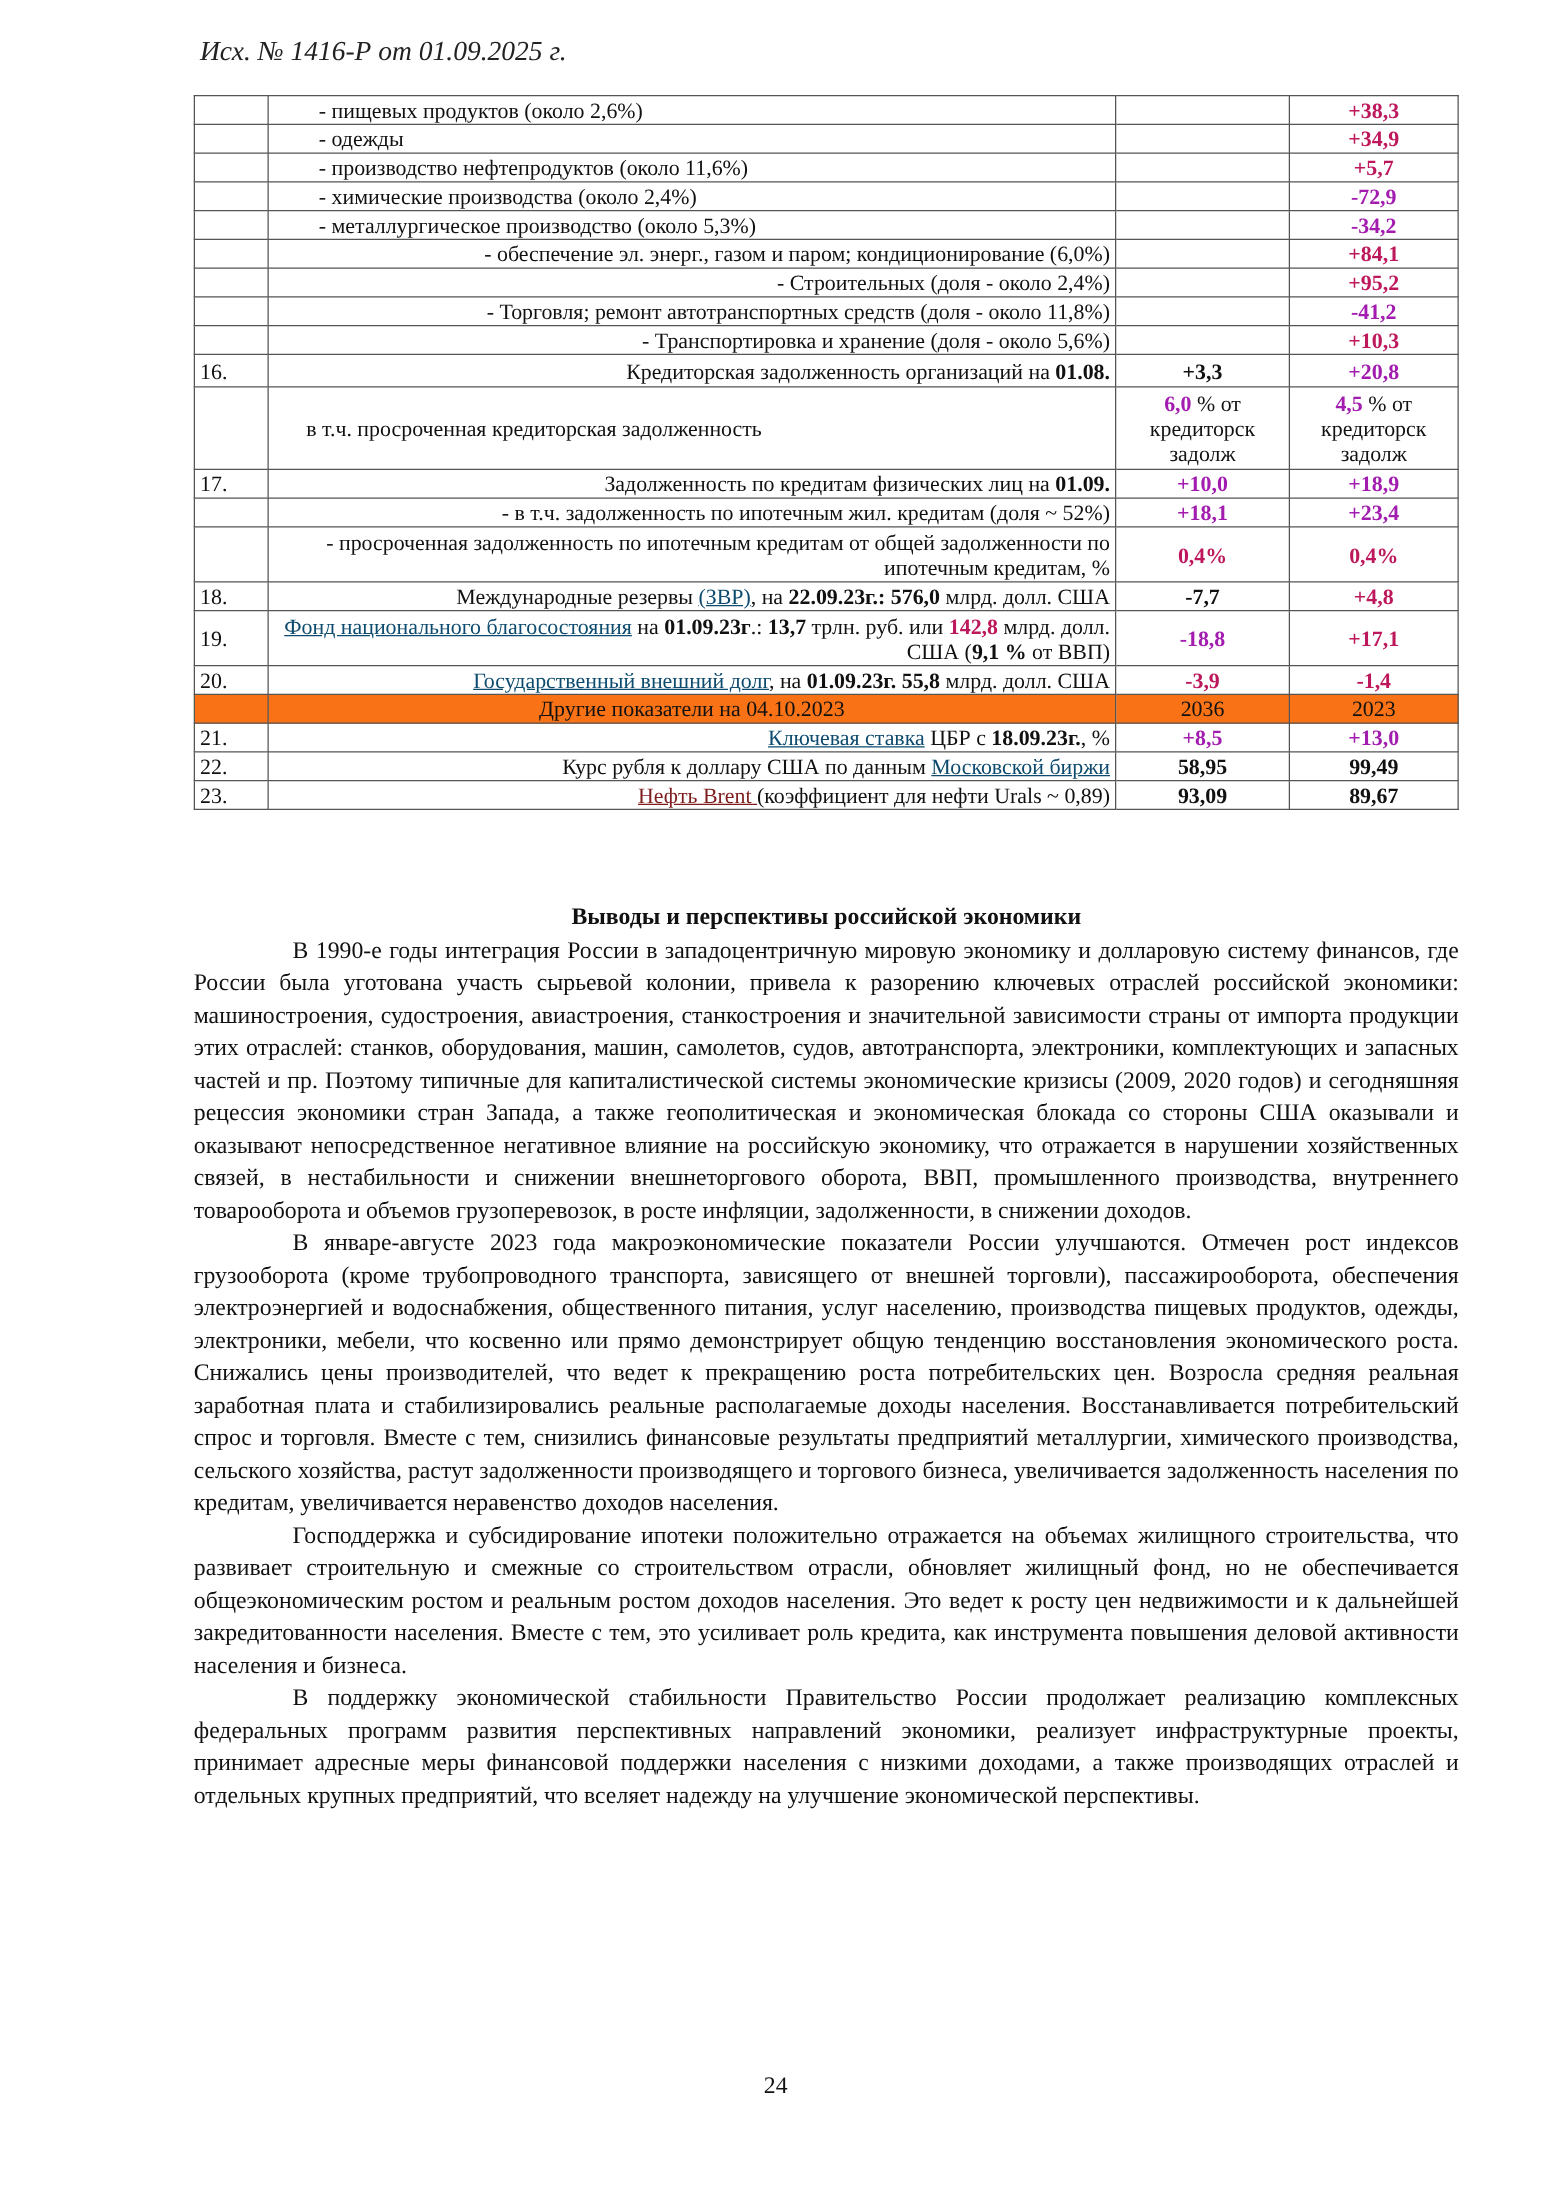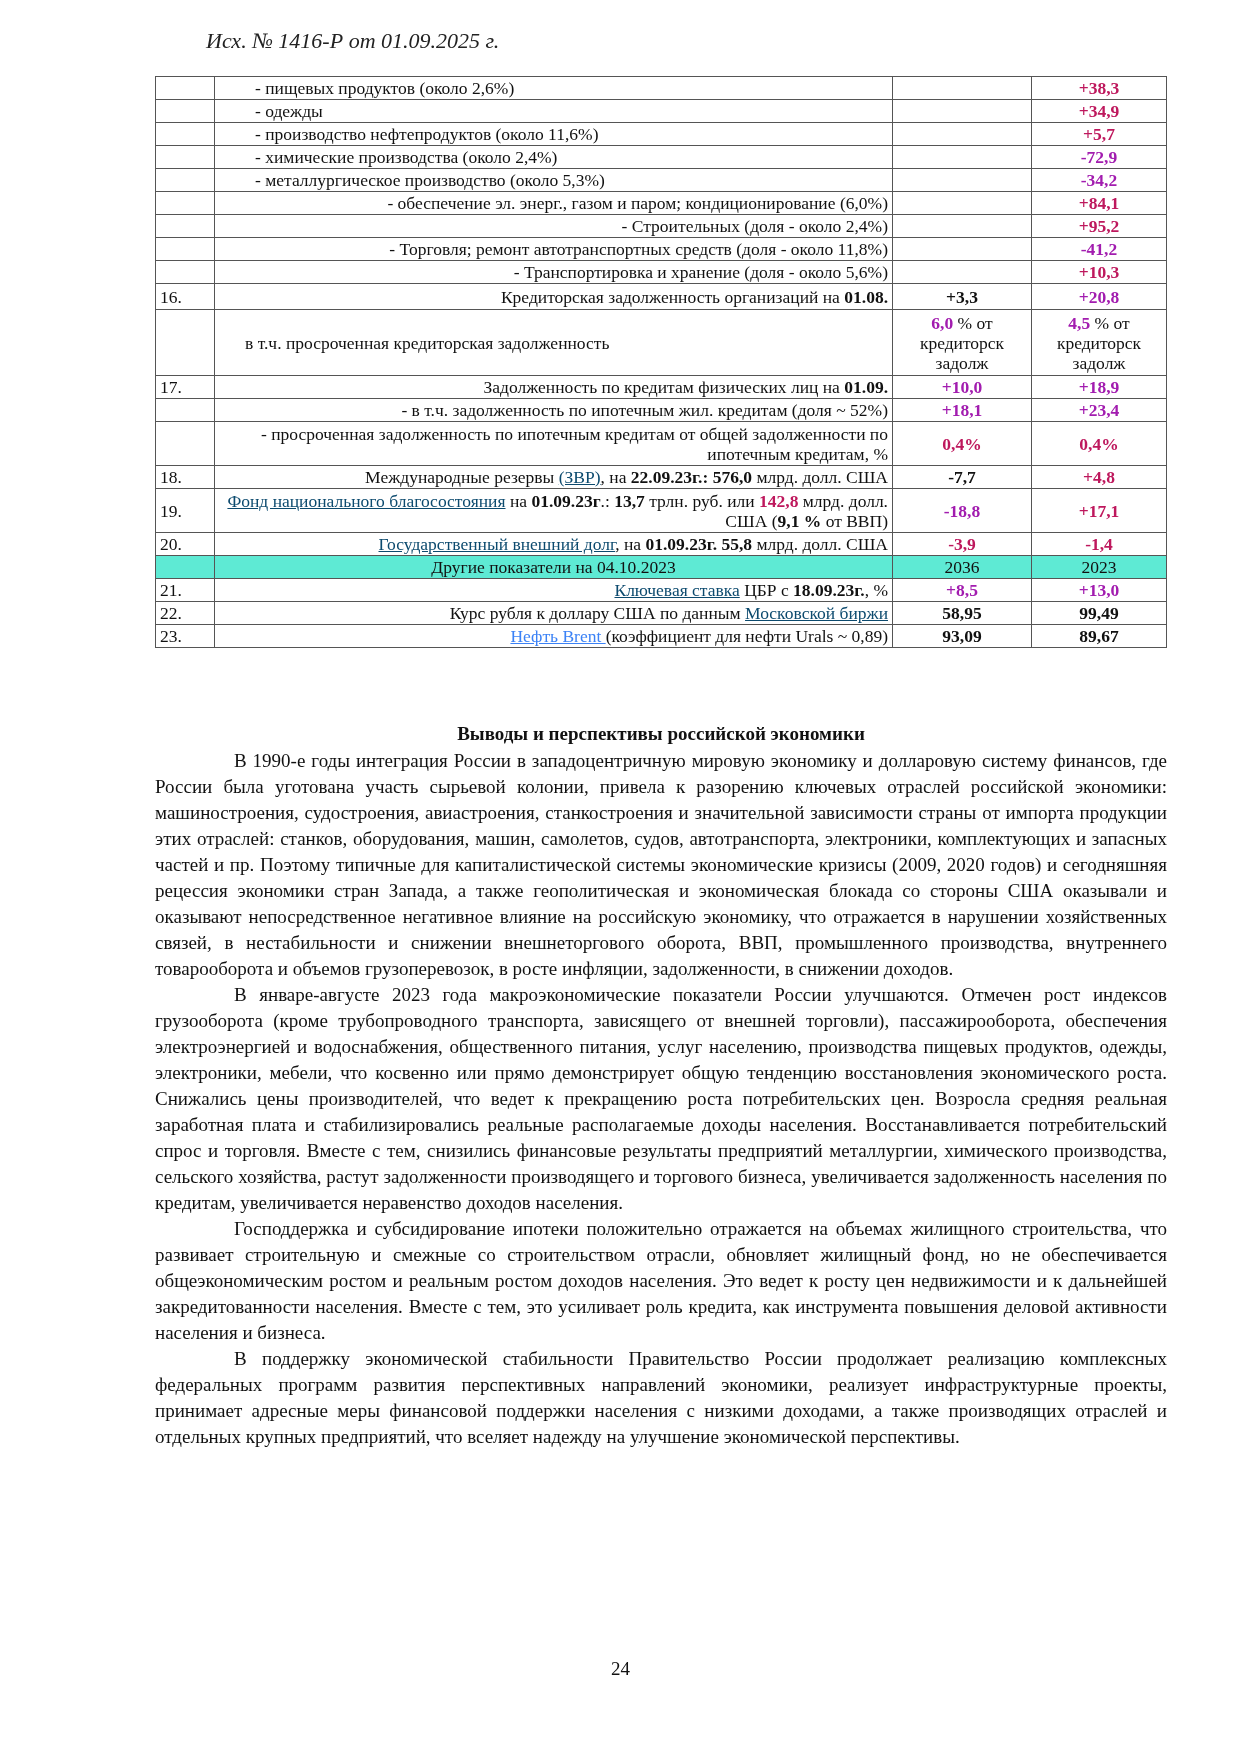--- a/index.html
+++ b/index.html
@@ -1,31 +1,31 @@
 <!DOCTYPE html>
 <html><head>
 <meta charset="utf-8">
 <style>
   html, body { margin: 0; padding: 0; background: #ffffff; }
   body { width: 1241px; height: 1755px; position: relative; font-family: "Liberation Serif", serif; color: #111; }
-  .header { position: absolute; left: 160px; top: 28px; font-size: 22px; font-style: italic; color: #222; margin-left: 46px; }
+  .header { position: absolute; left: 160px; top: 28px; font-size: 22px; font-style: italic; color: #222; }
   table.data { position: absolute; left: 155px; top: 76px; width: 1012px; border-collapse: collapse; font-size: 17.5px; line-height: 20px; }
   table.data td { border: 1.5px solid #555; padding: 0 4px; vertical-align: middle; }
   td.num { width: 50px; text-align: left; }
   td.c1 { width: 130px; text-align: center; font-weight: bold; }
   td.c2 { width: 126px; text-align: center; font-weight: bold; }
   td.plain { font-weight: normal; }
   .ind2 { padding-left: 40px !important; }
   .ind1 { padding-left: 8px !important; text-align: right; }
   .green { color: #be185d; }
   .red { color: #a21caf; }
   .black { color: #111; }
   b { font-weight: bold; }
   a.lnk { color: #0c4a6e; text-decoration: underline; }
-  tr.hl td { background: #5eead4; font-weight: normal; text-align: center; }
+  tr.hl td { background: #f97316; font-weight: normal; text-align: center; }
   tr.r1 td { height: 22px; }
   .section-title { position: absolute; left: 155px; width: 1012px; top: 723px; text-align: center; font-weight: bold; font-size: 19px; }
   .body-text { position: absolute; left: 155px; width: 1012px; top: 748px; font-size: 19px; line-height: 26px; text-align: justify; }
   .body-text p { margin: 0; text-indent: 79px; }
   .page-num { position: absolute; top: 1658px; left: 0; width: 1241px; text-align: center; font-size: 19px; }
 </style>
 </head>
 <body>
 
 <div class="header">Исх. № 1416-Р от 01.09.2025 г.</div>
@@ -148,21 +148,21 @@
       <td class="c2 red">+13,0</td>
     </tr>
     <tr class="r1">
       <td class="num">22.</td>
       <td class="ind1"><span>Курс рубля к доллару США по данным </span><a class="lnk">Московской биржи</a></td>
       <td class="c1 black">58,95</td>
       <td class="c2 black">99,49</td>
     </tr>
     <tr class="r1">
       <td class="num">23.</td>
-      <td class="ind1"><a class="lnk" style="color:#3b82f6">Нефть Brent </a><span> (коэффициент для нефти Urals ~ 0,89)</span></td>
+      <td class="ind1"><a class="lnk" style="color:#7f1d1d">Нефть Brent </a><span> (коэффициент для нефти Urals ~ 0,89)</span></td>
       <td class="c1 black">93,09</td>
       <td class="c2 black">89,67</td>
     </tr>
   </tbody>
 </table>
 
 <div class="section-title">Выводы и перспективы российской экономики</div>
 
 <div class="body-text">
   <p>В 1990-е годы интеграция России в западоцентричную мировую экономику и долларовую систему финансов, где России была уготована участь сырьевой колонии, привела к разорению ключевых отраслей российской экономики: машиностроения, судостроения, авиастроения, станкостроения и значительной зависимости страны от импорта продукции этих отраслей: станков, оборудования, машин, самолетов, судов, автотранспорта, электроники, комплектующих и запасных частей и пр. Поэтому типичные для капиталистической системы экономические кризисы (2009, 2020 годов) и сегодняшняя рецессия экономики стран Запада, а также геополитическая и экономическая блокада со стороны США оказывали и оказывают непосредственное негативное влияние на российскую экономику, что отражается в нарушении хозяйственных связей, в нестабильности и снижении внешнеторгового оборота, ВВП, промышленного производства, внутреннего товарооборота и объемов грузоперевозок, в росте инфляции, задолженности, в снижении доходов.</p>

